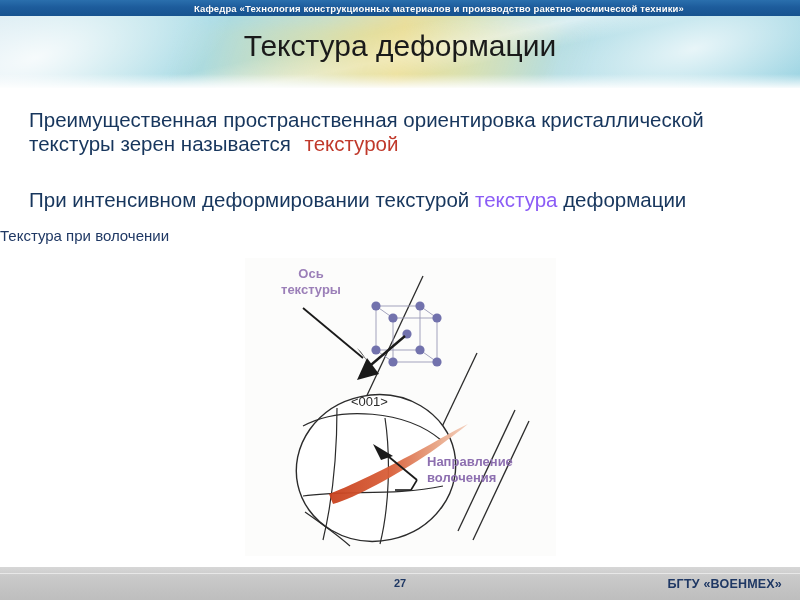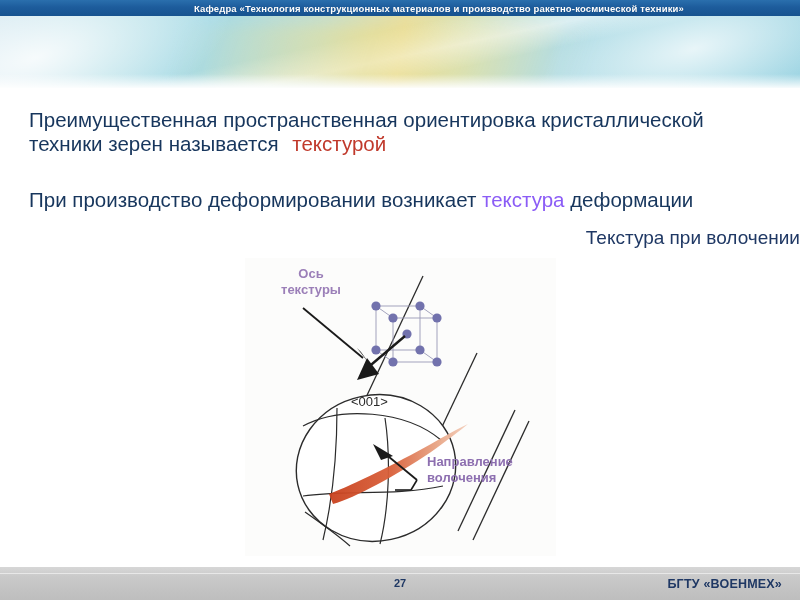--- a/index.html
+++ b/index.html
@@ -117,24 +117,23 @@
     left: 29px; top: 100px;
     width: 748px;
   }
   .accent { color: #c0392b; margin-left: 8px; }
   .accent-2 { color: #8b5cf6; }
 
   .subcaption {
     position: absolute;
     left: 0; top: 139px;
     width: 800px;
-    text-align: right;
-    font-size: 19px;
+    text-align: left;
+    font-size: 15px;
     color: #1f3864;
-    padding-left: 38px;
     box-sizing: border-box;
   }
 
   
   .figure {
     position: absolute;
     left: 245px; top: 170px;
     width: 311px; height: 298px;
     background: #a21caf;
   }
@@ -179,30 +178,31 @@
 <div class="dept-bar">
   <span class="dept-bar-text">Кафедра  «Технология конструкционных материалов и производство ракетно-космической техники»</span>
 </div>
 
 <div class="title-banner">
   <div class="banner-bg"></div>
   <div class="banner-streak"></div>
   <div class="banner-glow-a"></div>
   <div class="banner-glow-b"></div>
   <div class="banner-bottom-fade"></div>
+  <div class="slide-title">Текстура деформации</div>
 </div>
 
 <div class="content">
 
   <div class="para para-1">
-    <span>Преимущественная пространственная ориентировка кристаллической техники зерен называется </span><span class="accent">текстурой</span>
+    <span>Преимущественная пространственная ориентировка кристаллической текстуры зерен называется </span><span class="accent">текстурой</span>
   </div>
 
   <div class="para para-2">
-    <span>При производство деформировании возникает </span><span class="accent-2">текстура</span><span> деформации</span>
+    <span>При интенсивном деформировании текстурой </span><span class="accent-2">текстура</span><span> деформации</span>
   </div>
 
   <div class="subcaption">Текстура при волочении</div>
 
   <div class="figure">
     <svg width="311" height="298" viewBox="0 0 311 298" xmlns="http://www.w3.org/2000/svg">
 
       <rect x="0" y="0" width="311" height="298" fill="#fcfcfb"></rect>
 
       <g stroke="#2b2b2b" stroke-width="1.3" fill="none">

